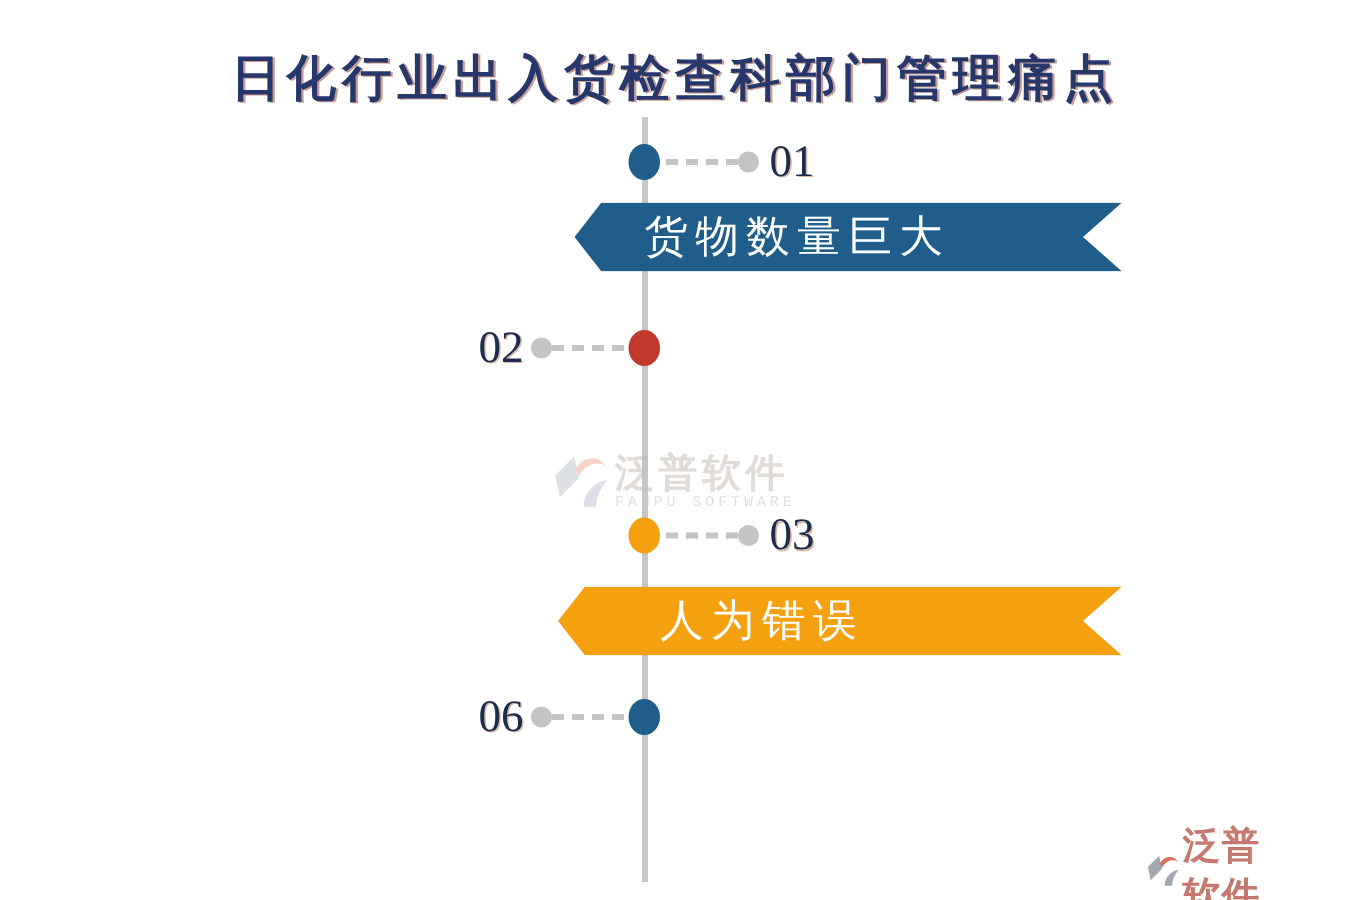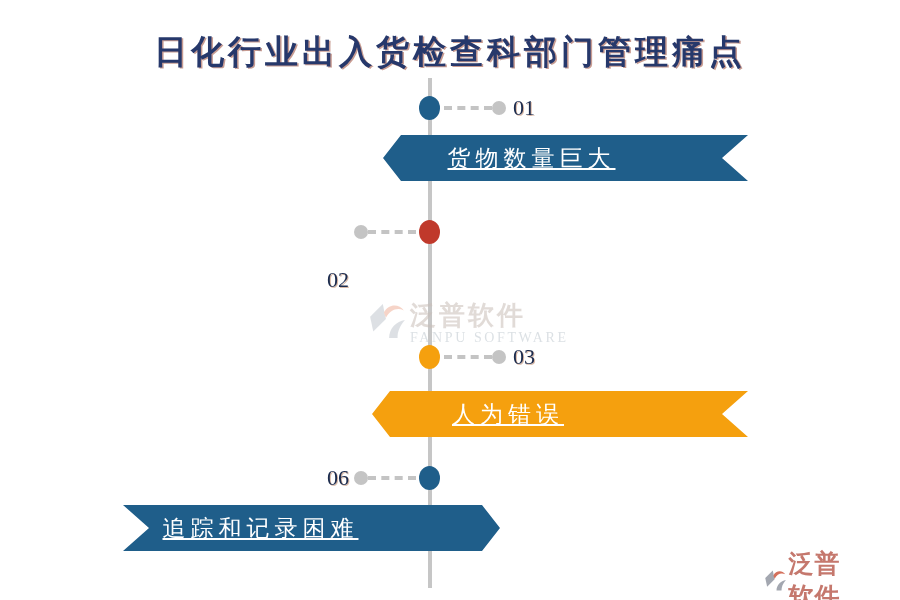--- a/index.html
+++ b/index.html
@@ -13,48 +13,48 @@
     text-align:center;font-size:33px;font-weight:bold;letter-spacing:4px;
     color:#26386B;text-shadow:1.5px 1px 0 rgba(154,74,56,.55);
   }
   
   .vline{position:absolute;left:428px;top:78px;width:4px;height:510px;background:#C6C6C6;}
   
   .dot{position:absolute;width:21px;height:24px;border-radius:50%;}
   .dash{position:absolute;width:48px;height:0;border-top:4px dashed #C4C4C4;}
   .mini{position:absolute;width:14px;height:14px;border-radius:50%;background:#C4C4C4;}
   .num{
-    position:absolute;font-size:22px;line-height:30px;color:#1C2C4E;
+    position:absolute;font-size:30px;line-height:30px;color:#1C2C4E;
     text-shadow:1px 1px 0 rgba(170,100,60,.45);
   }
   .num.r{width:44px;text-align:right;}
   
   .banner{position:absolute;height:46px;}
   .banner .lbl{
     position:absolute;left:0;top:0;width:100%;height:100%;
     display:flex;align-items:center;justify-content:center;
-    color:#FFFFFF;font-size:23px;letter-spacing:5px;white-space:nowrap;text-decoration:underline;
+    color:#FFFFFF;font-size:29px;letter-spacing:5px;white-space:nowrap;
   }
   .clipA{ 
     clip-path:polygon(18px 0,100% 0,calc(100% - 26px) 50%,100% 100%,18px 100%,0 50%);
     -webkit-clip-path:polygon(18px 0,100% 0,calc(100% - 26px) 50%,100% 100%,18px 100%,0 50%);
   }
   .clipB{ 
     clip-path:polygon(0 0,calc(100% - 18px) 0,100% 50%,calc(100% - 18px) 100%,0 100%,26px 50%);
     -webkit-clip-path:polygon(0 0,calc(100% - 18px) 0,100% 50%,calc(100% - 18px) 100%,0 100%,26px 50%);
   }
   .b1 .lbl{transform:translateX(-34px);}
   .b2 .lbl{transform:translateX(-7px);}
   .b3 .lbl{transform:translateX(-52px);}
   .b4 .lbl{transform:translateX(-51px);}
   
   .wm{position:absolute;left:368px;top:302px;display:flex;align-items:flex-start;opacity:.55;}
   .wm .mark{width:38px;height:38px;margin-right:4px;}
   .wm .wm-brand{font-size:26px;line-height:28px;letter-spacing:3px;color:#C9BEB8;font-weight:bold;}
-  .wm .wm-sub{font-size:14px;letter-spacing:2.6px;color:#BFC8CF;font-family:Liberation Serif, serif;}
+  .wm .wm-sub{font-size:10px;letter-spacing:2.6px;color:#BFC8CF;font-family:Liberation Mono, monospace;}
   
   .foot{position:absolute;left:764px;top:547px;display:flex;flex-direction:column;align-items:center;}
   .foot .row{display:flex;align-items:center;}
   .foot .mark{width:31px;height:31px;margin-right:2px;}
   .foot .f-brand{font-size:25px;font-weight:bold;letter-spacing:1px;color:#C5786D;}
 </style>
 </head>
 <body>
 
 <div class="stage">
@@ -68,21 +68,21 @@
   <span class="mini" style="left:492px;top:101px;"></span>
   <span class="num" style="left:513px;top:93px;">01</span>
 
   <div class="banner clipA b1" style="left: 383px; top: 135px; width: 365px; background: rgb(31, 94, 138);">
     <span class="lbl">货物数量巨大</span>
   </div>
 
   <span class="dot" style="left: 419px; top: 220px; background: rgb(192, 57, 43);"></span>
   <span class="dash" style="left:368px;top:230px;"></span>
   <span class="mini" style="left:354px;top:225px;"></span>
-  <span class="num r" style="left:305px;top:217px;margin-top:48px;">02</span>
+  <span class="num r" style="left:305px;top:217px;">02</span>
 
 
   <div class="wm">
     <svg class="mark" viewBox="0 0 36 36">
       <path d="M2 14 L14 2 L17 16 L5 28 Z" fill="#C2C8CF"></path>
       <path d="M15 10 C19 2 29 1 34 8 C28 5 21 7 17 15 Z" fill="#F0B29C"></path>
       <path d="M20 34 C20 25 27 18 35 17 C30 23 28 28 28 34 Z" fill="#C2C8CF"></path>
     </svg>
     <div>
       <div class="wm-brand">泛普软件</div>
@@ -97,23 +97,20 @@
 
   <div class="banner clipA b3" style="left: 372px; top: 391px; width: 376px; background: rgb(245, 160, 14);">
     <span class="lbl">人为错误</span>
   </div>
 
   <span class="dot" style="left: 419px; top: 466px; background: rgb(31, 94, 138);"></span>
   <span class="dash" style="left:368px;top:476px;"></span>
   <span class="mini" style="left:354px;top:471px;"></span>
   <span class="num r" style="left:305px;top:463px;">06</span>
 
-  <div class="banner clipB b4" style="left: 123px; top: 505px; width: 377px; background: rgb(31, 94, 138);">
-    <span class="lbl">追踪和记录困难</span>
-  </div>
 
   <div class="foot">
     <div class="row">
       <svg class="mark" viewBox="0 0 36 36">
         <path d="M2 14 L14 2 L17 16 L5 28 Z" fill="#A3A7B0"></path>
         <path d="M15 10 C19 2 29 1 34 8 C28 5 21 7 17 15 Z" fill="#D4705C"></path>
         <path d="M20 34 C20 25 27 18 35 17 C30 23 28 28 28 34 Z" fill="#A3A7B0"></path>
       </svg>
       <span class="f-brand">泛普软件</span>
     </div>

